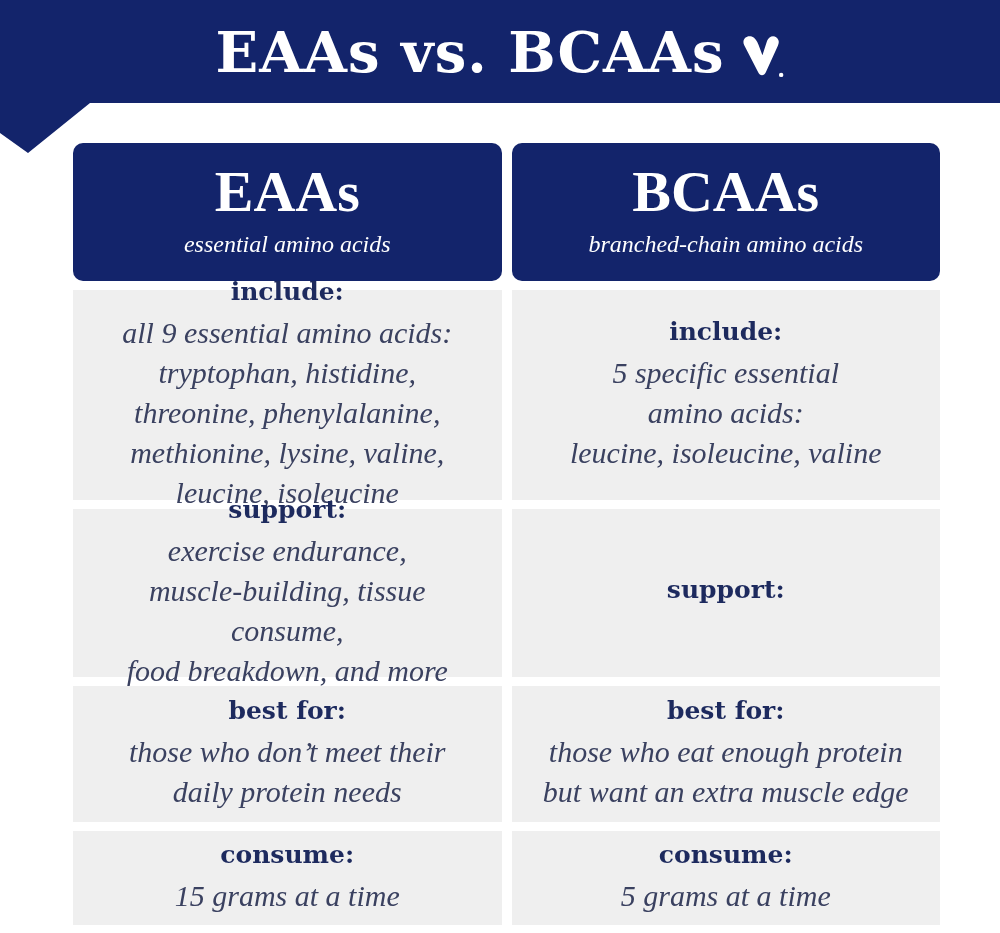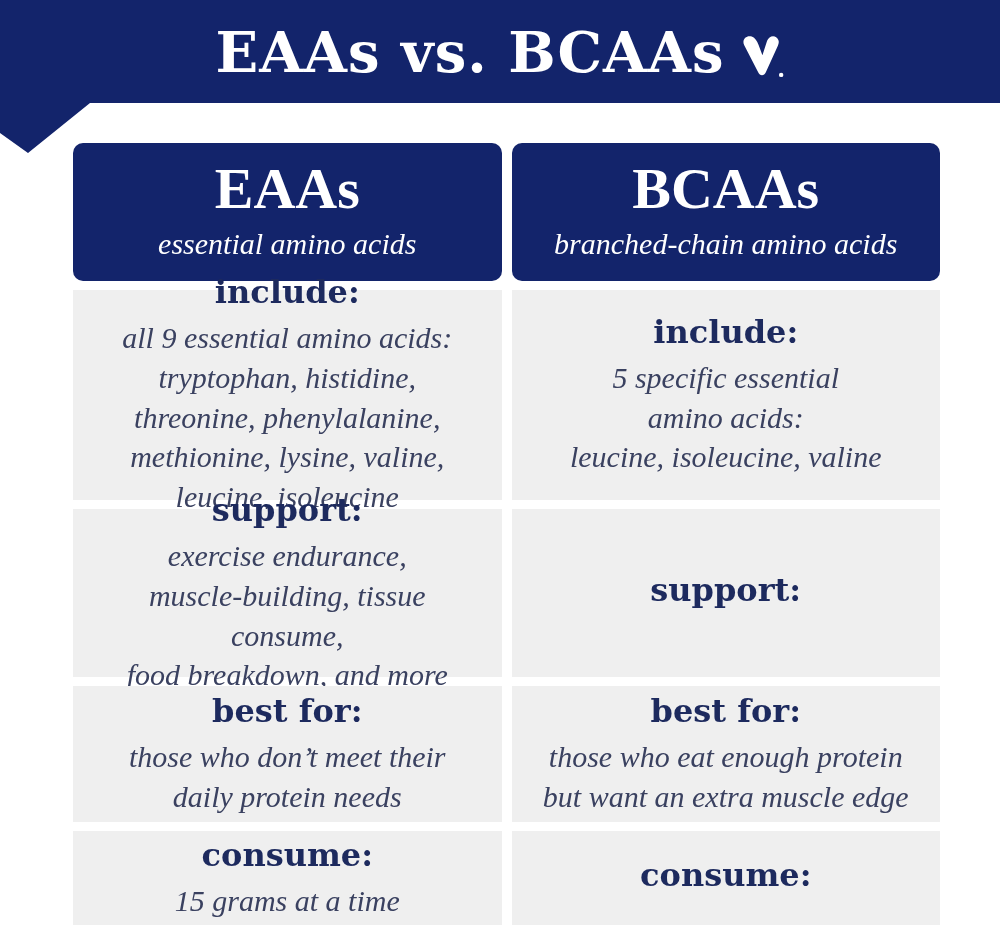--- a/index.html
+++ b/index.html
@@ -55,33 +55,33 @@
     padding-bottom: 4px;
   }
   .col-header .col-name {
     font-family: Liberation Serif, serif;
     font-weight: 700;
     font-size: 58px;
     line-height: 1.05;
   }
   .col-header .col-subtitle {
     font-style: italic;
-    font-size: 30px;
+    font-size: 24px;
     margin-top: 8px;
   }
   .cell {
     background: var(--cell-bg);
     display: flex; flex-direction: column; align-items: center; justify-content: center;
     text-align: center;
     padding: 8px 16px;
   }
   .cell-heading {
     font-family: "DejaVu Serif", "Liberation Serif", serif;
     font-weight: 700;
-    font-size: 32px;
+    font-size: 25px;
     color: var(--heading-text);
     margin-bottom: 7px;
   }
   .cell-body {
     font-size: 30px;
     color: var(--body-text);
     line-height: 1.33;
     white-space: pre-line;
     font-style: italic;
   }
@@ -150,16 +150,17 @@
       <div class="cell-body">those who eat enough protein
 but want an extra muscle edge</div>
     </div>
 
     <div class="cell">
       <div class="cell-heading">consume:</div>
       <div class="cell-body">15 grams at a time</div>
     </div>
     <div class="cell">
       <div class="cell-heading">consume:</div>
+      <div class="cell-body">5 grams at a time</div>
     </div>
 
   </main>
 </div>
 
 </body></html>

